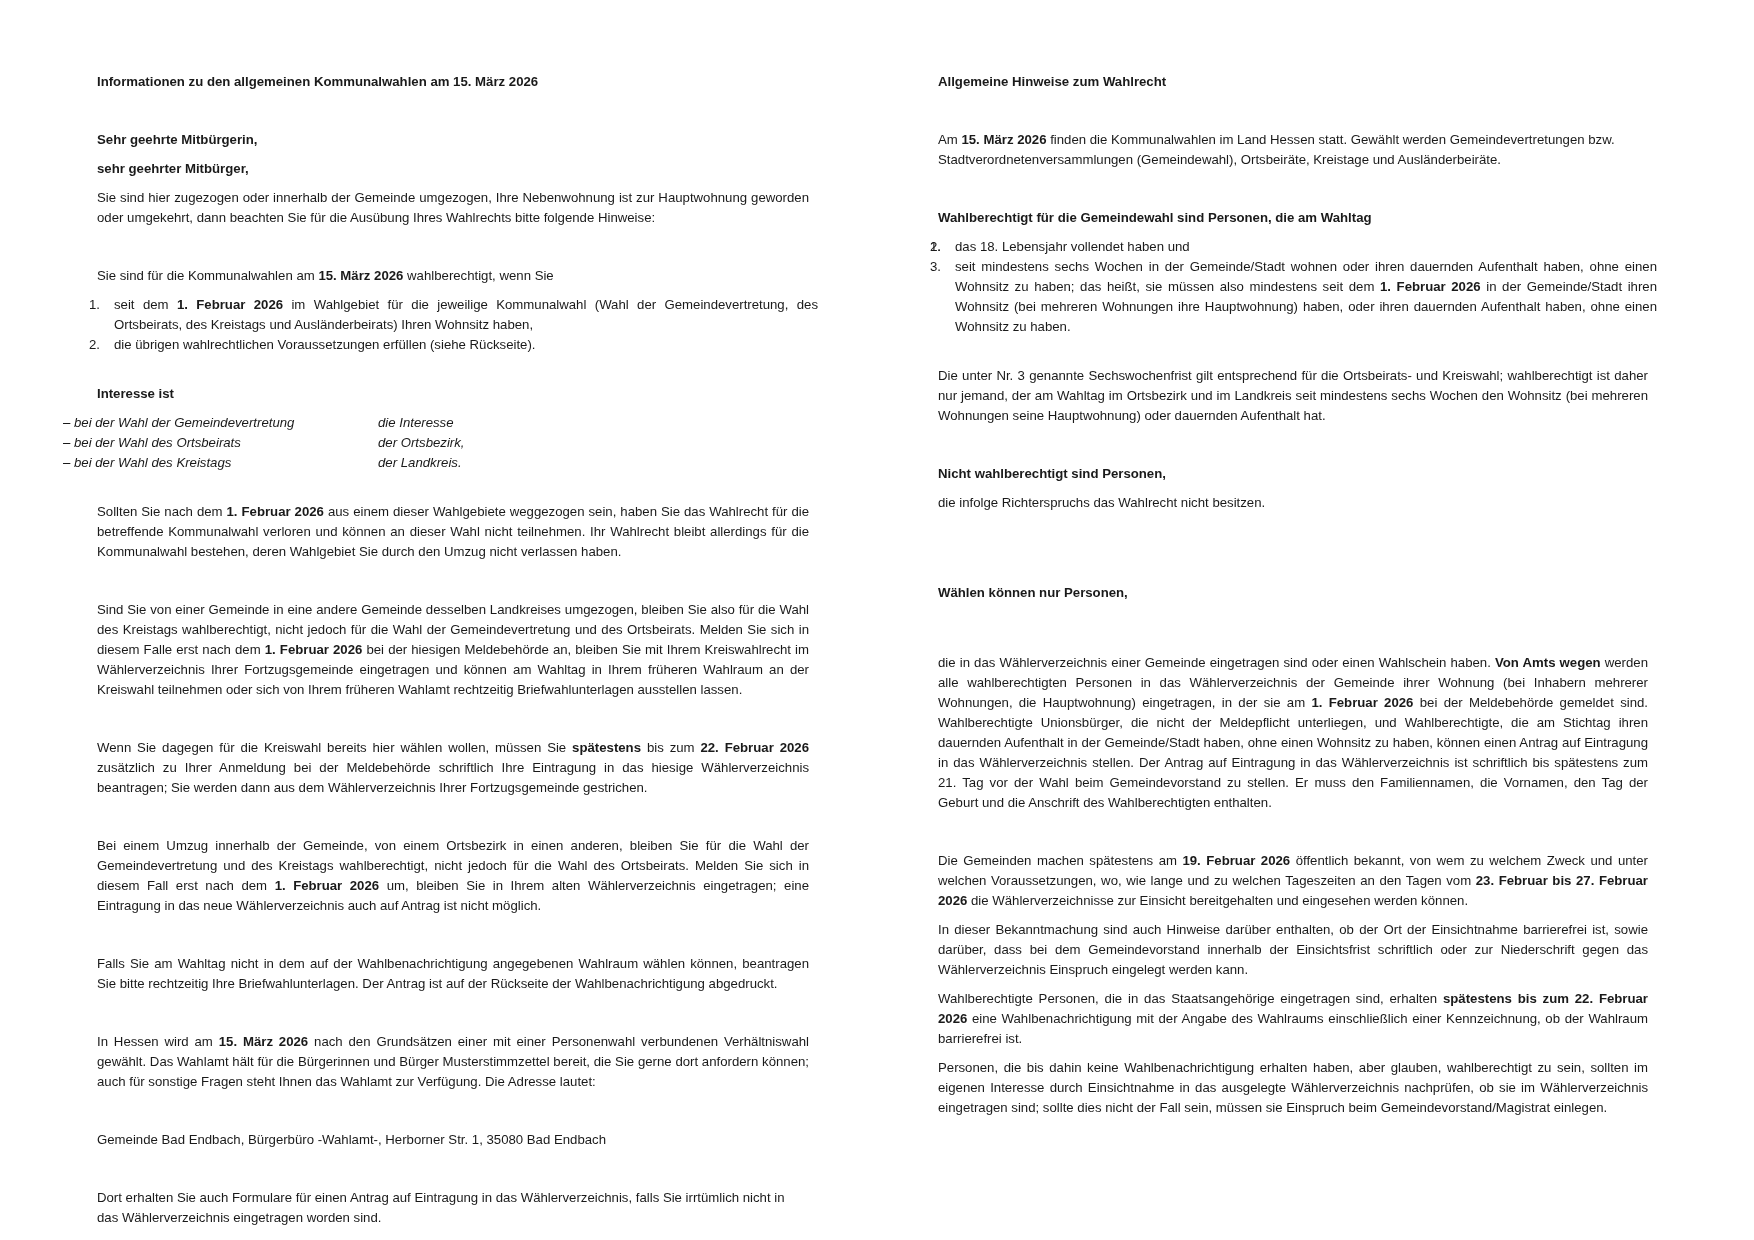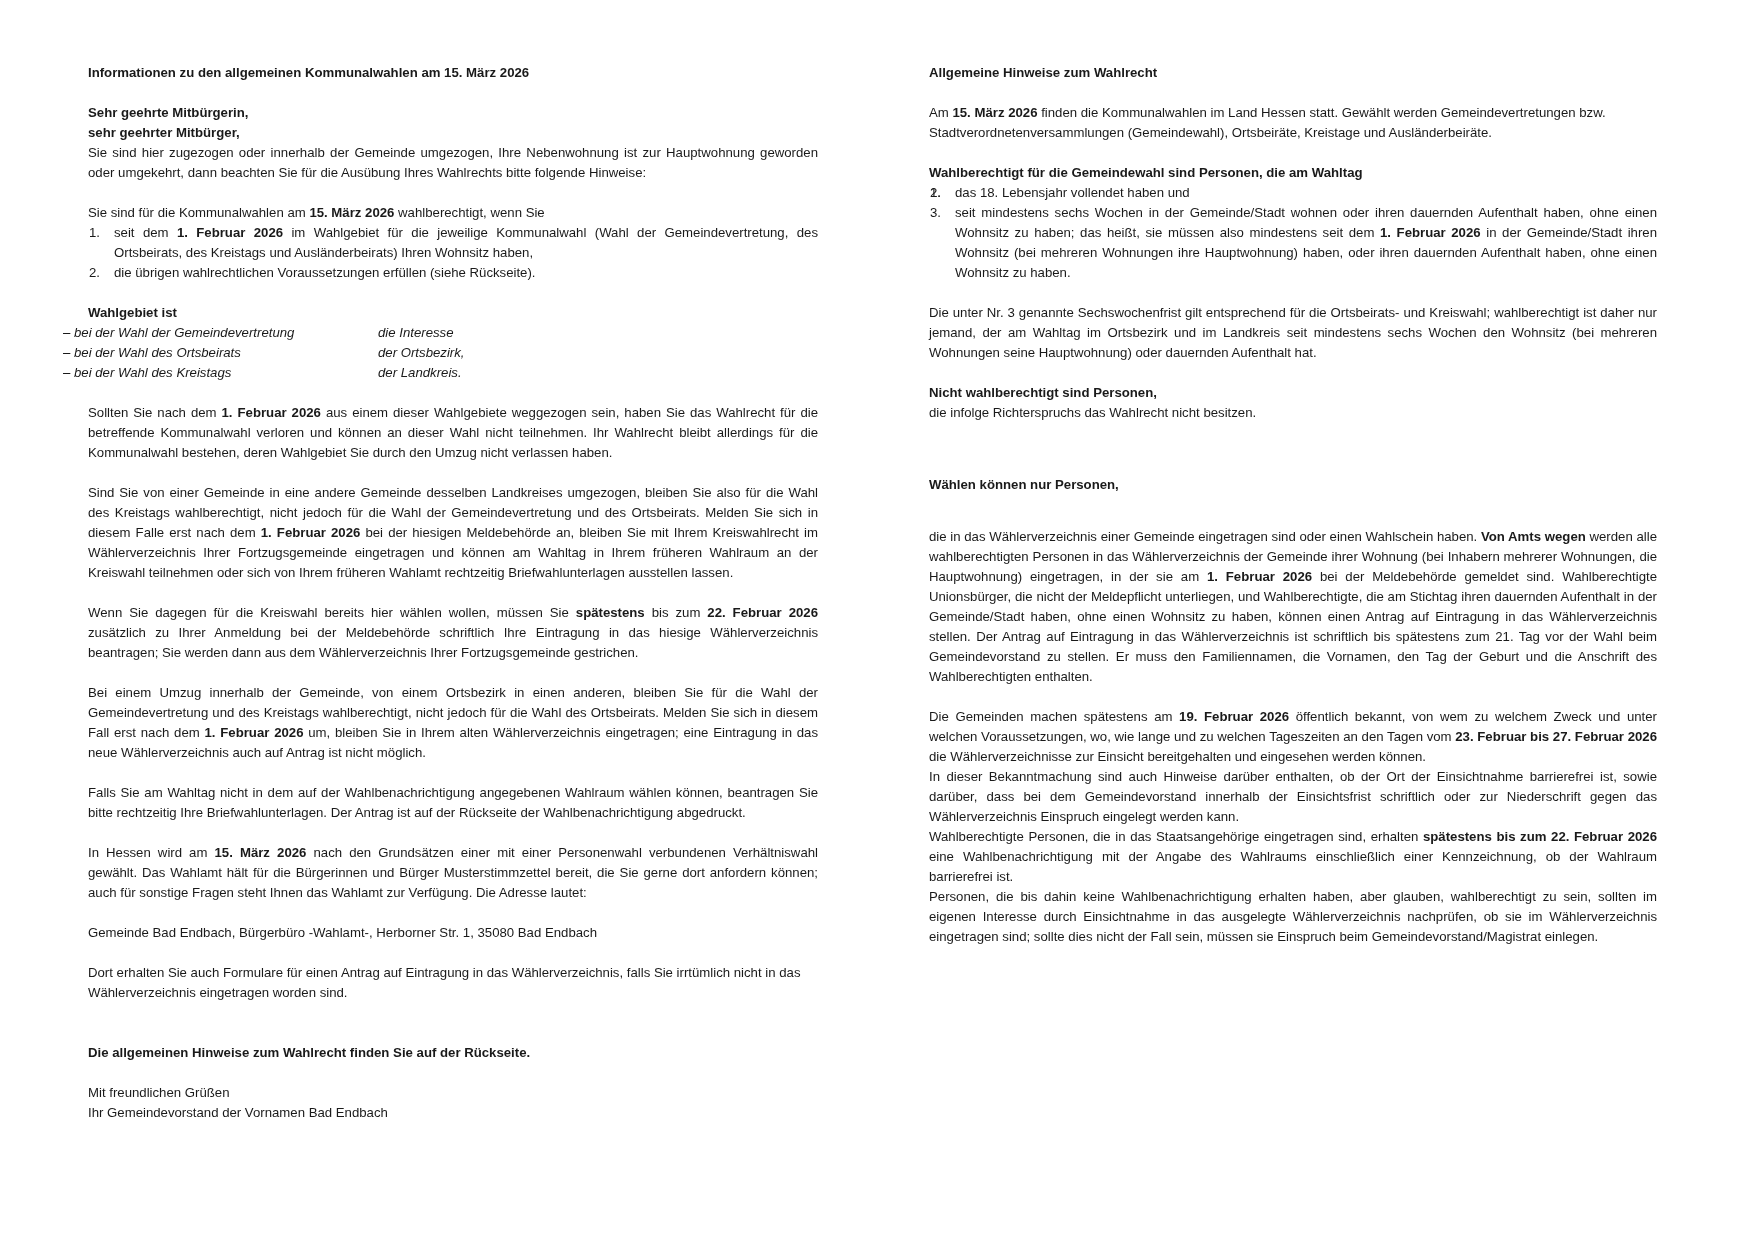--- a/index.html
+++ b/index.html
@@ -16,21 +16,21 @@
     font-family: "Liberation Sans", sans-serif;
     font-size: 13.2px;
     line-height: 20px;
   }
   .col {
     position: absolute;
     top: 63px;
   }
   .col-left { left: 63px; width: 755px; }
   .col-right { left: 904px; width: 753px; }
-  p { margin: 0; padding-left: 25px; }
+  p { margin: 9px; padding-left: 25px; }
   .gap { height: 20px; }
   .gap-big { height: 52px; }
   .gap-mid { height: 32px; }
   .b { font-weight: bold; }
   .justify { text-align: justify; }
   ol {
     margin: 0;
     padding: 0;
     list-style: none;
   }
@@ -61,21 +61,21 @@
   <p class="justify">Sie sind hier zugezogen oder innerhalb der Gemeinde umgezogen, Ihre Nebenwohnung ist zur Hauptwohnung geworden oder umgekehrt, dann beachten Sie für die Ausübung Ihres Wahlrechts bitte folgende Hinweise:</p>
   <div class="gap"></div>
 
   <p><span>Sie sind für die Kommunalwahlen am </span><span class="b">15. März 2026</span><span> wahlberechtigt, wenn Sie</span></p>
   <ol>
     <li><span class="num">1.</span><span>seit dem </span><span class="b">1. Februar 2026</span><span> im Wahlgebiet für die jeweilige Kommunalwahl (Wahl der Gemeindevertretung, des Ortsbeirats, des Kreistags und Ausländerbeirats) Ihren Wohnsitz haben,</span></li>
     <li><span class="num">2.</span><span>die übrigen wahlrechtlichen Voraussetzungen erfüllen (siehe Rückseite).</span></li>
   </ol>
   <div class="gap"></div>
 
-  <p class="b">Wahlgebiet ist</p>
+  <p class="b">Interesse ist</p>
   <div class="areas">
     <span>– bei der Wahl der Gemeindevertretung</span>
     <span>die Interesse</span>
     <span>– bei der Wahl des Ortsbeirats</span>
     <span>der Ortsbezirk,</span>
     <span>– bei der Wahl des Kreistags</span>
     <span>der Landkreis.</span>
   </div>
   <div class="gap"></div>
 

